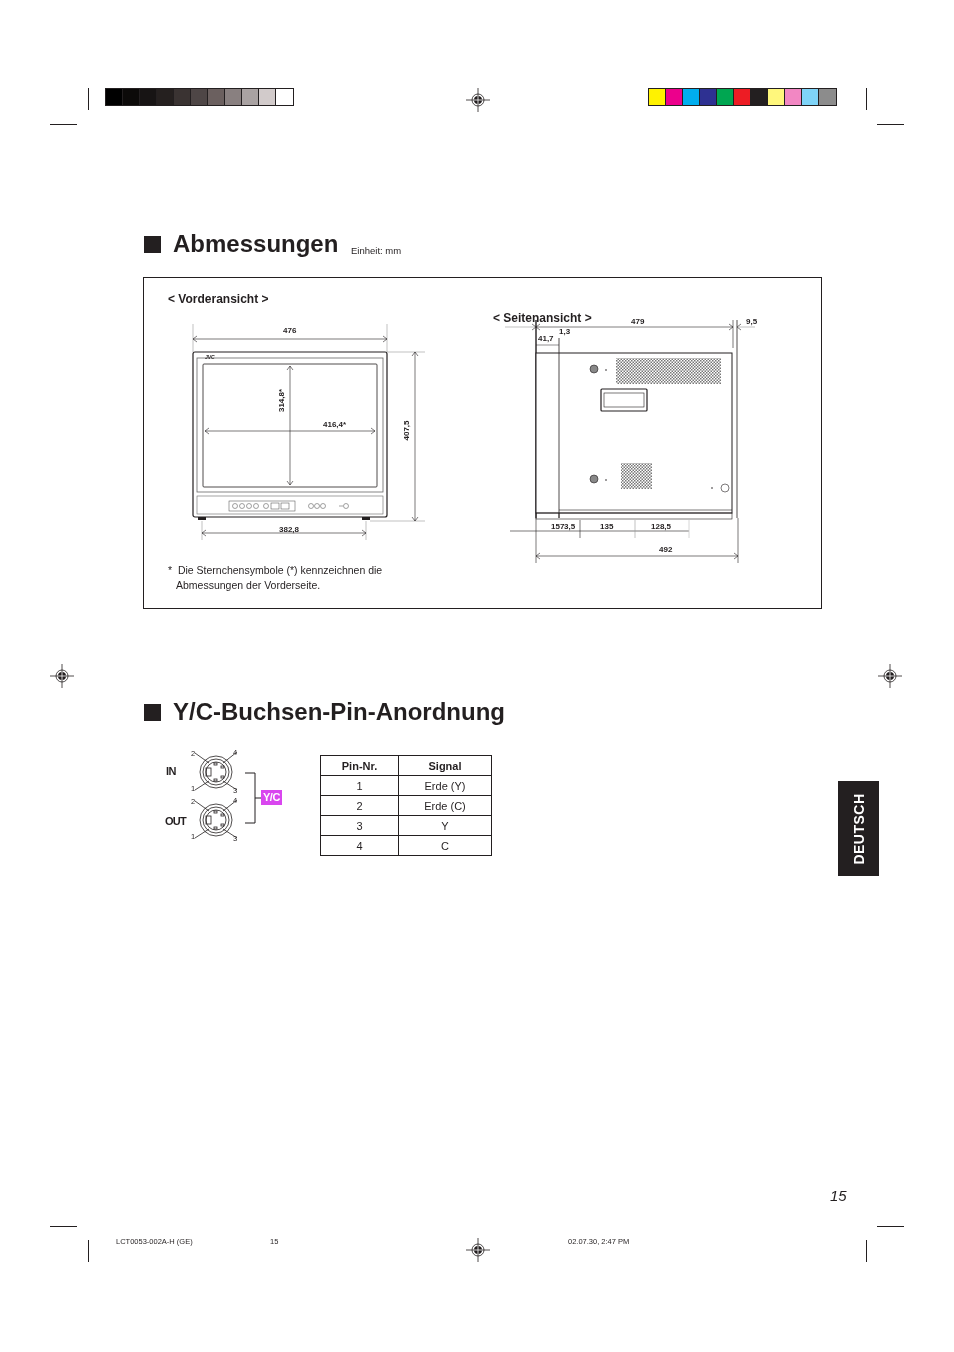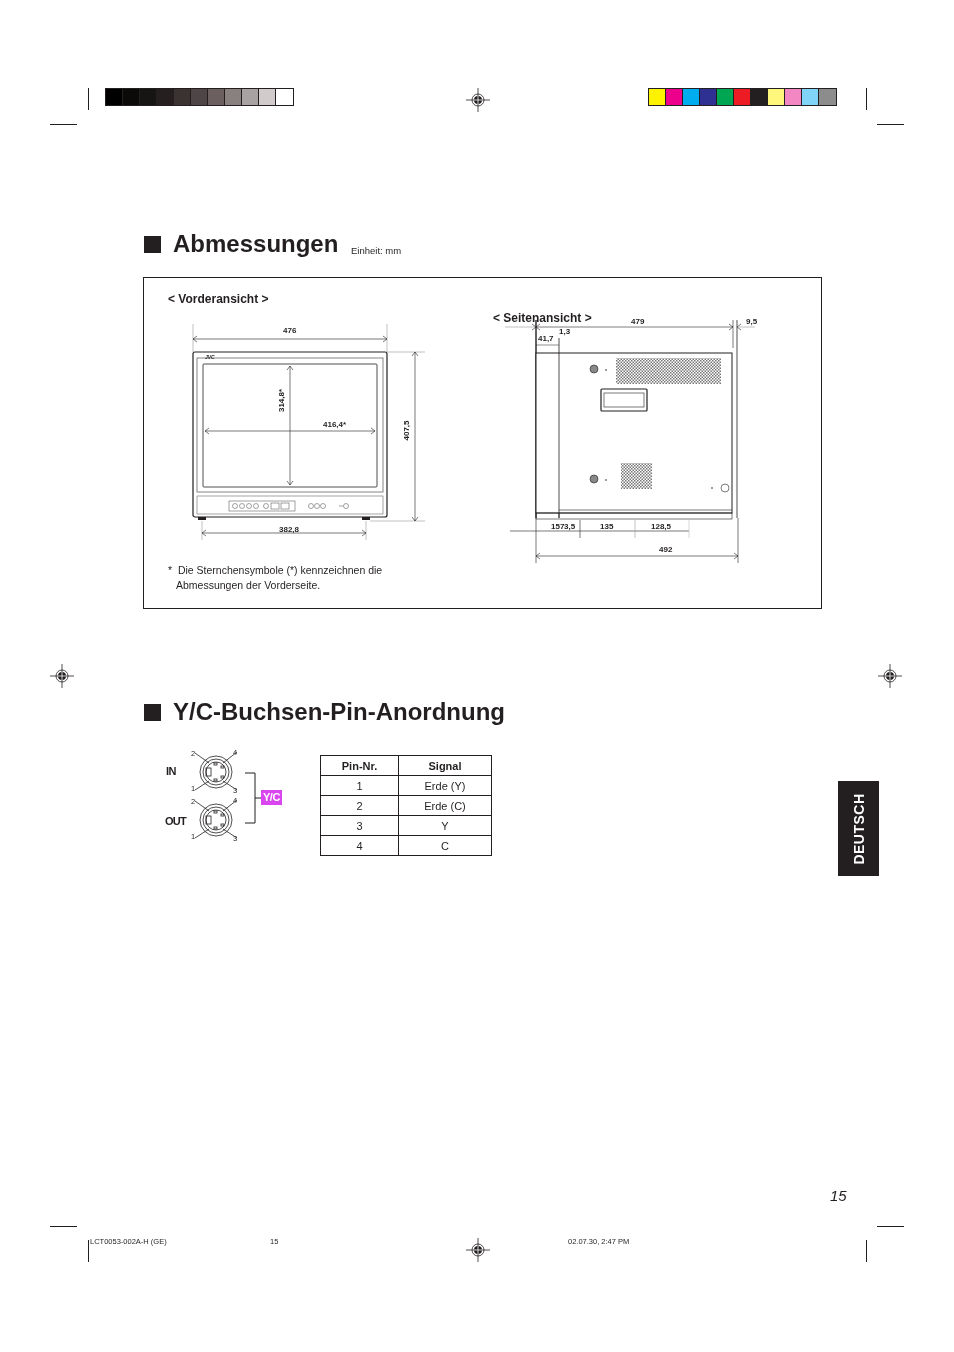--- a/index.html
+++ b/index.html
@@ -304,15 +304,15 @@
       </tr>
   </tbody>
 </table>
 
 <div class="deutsch">
   <span>DEUTSCH</span>
 </div>
 
 <div class="abs" style="left:830px; top:1187px; font-size:15px; font-style:italic;">15</div>
 
-<div class="footer" style="left:90px;">LCT0053-002A-H (GE)</div>
+<div class="footer" style="left:116px;">LCT0053-002A-H (GE)</div>
 <div class="footer" style="left:270px;">15</div>
 <div class="footer" style="left:568px;">02.07.30, 2:47 PM</div>
 
 </body></html>

